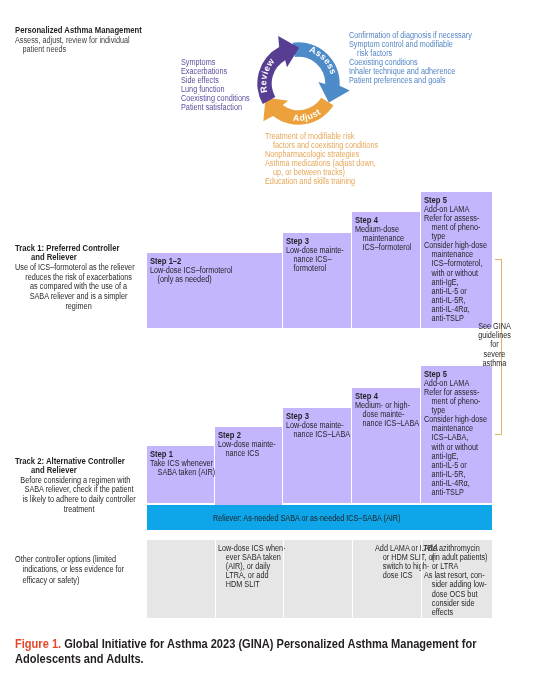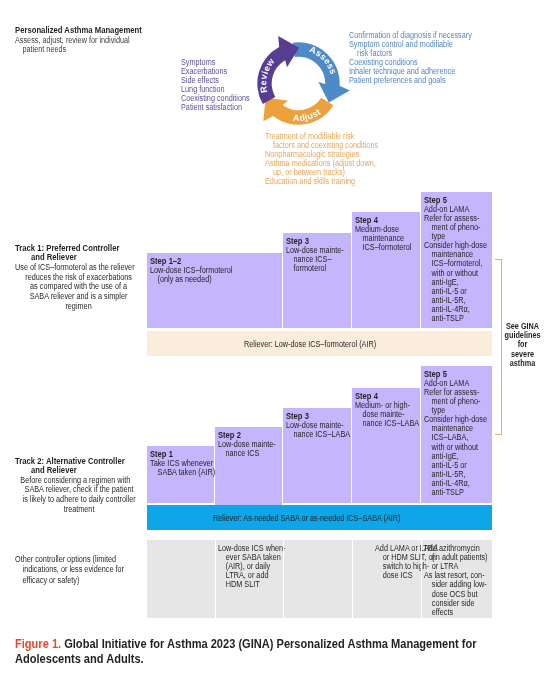--- a/index.html
+++ b/index.html
@@ -50,21 +50,21 @@
   #rel2{background:#0ea5e9;color:#231f20;}
 
   
   #other-band{background:#e6e6e6;}
   .ocell{position:absolute;top:0;box-sizing:border-box;padding:4.2px 0 0 3px;font-size:8.3px;line-height:9.07px;overflow:visible;}
   .ocell .i{padding-left:8.9px;}
   .odiv{position:absolute;top:0;bottom:0;width:1.2px;background:#ffffff;}
 
   
   #bracket{left:494.5px;top:259px;width:7px;height:176px;}
-  #gina-note{left:501px;top:322px;width:43px;font-size:8.3px;line-height:9.2px;color:#231f20;font-weight:bold;}
+  #gina-note{left:473px;top:322px;width:43px;font-size:8.3px;line-height:9.2px;color:#231f20;}
   #gina-note div{text-align:center;}
   #gina-note .ln{transform-origin:50% 0;}
 
   
   #caption{left:15px;top:637px;font-size:13.1px;line-height:14.6px;font-weight:bold;color:#231f20;}
   #caption .lnb{transform:scaleX(0.845);}
   #caption .fig{color:#e8462a;}
 </style>
 </head>
 <body>
@@ -177,23 +177,20 @@
           <span class="ln i">ICS–formoterol,</span>
           <span class="ln i">with or without</span>
           <span class="ln i">anti-IgE,</span>
           <span class="ln i">anti-IL-5 or</span>
           <span class="ln i">anti-IL-5R,</span>
           <span class="ln i">anti-IL-4Rα,</span>
           <span class="ln i">anti-TSLP</span>
         </div>
       </div>
     </div>
-  <div class="abs reliever" id="rel1" style="left:147px;top:331px;width:345px;height:25px;">
-      <span class="ln">Reliever: Low-dose ICS–formoterol (AIR)</span>
-    </div>
 
   <div class="abs tracklabel" id="track2-label">
     <div class="h">
       <span class="lnb">Track 2: Alternative Controller</span>
       <span class="lnb c">and Reliever</span>
     </div>
     <div class="bodyt" id="track2-body">
         <span class="ln">Before considering a regimen with</span>
         <span class="ln i">SABA reliever, check if the patient</span>
         <span class="ln i">is likely to adhere to daily controller</span>

